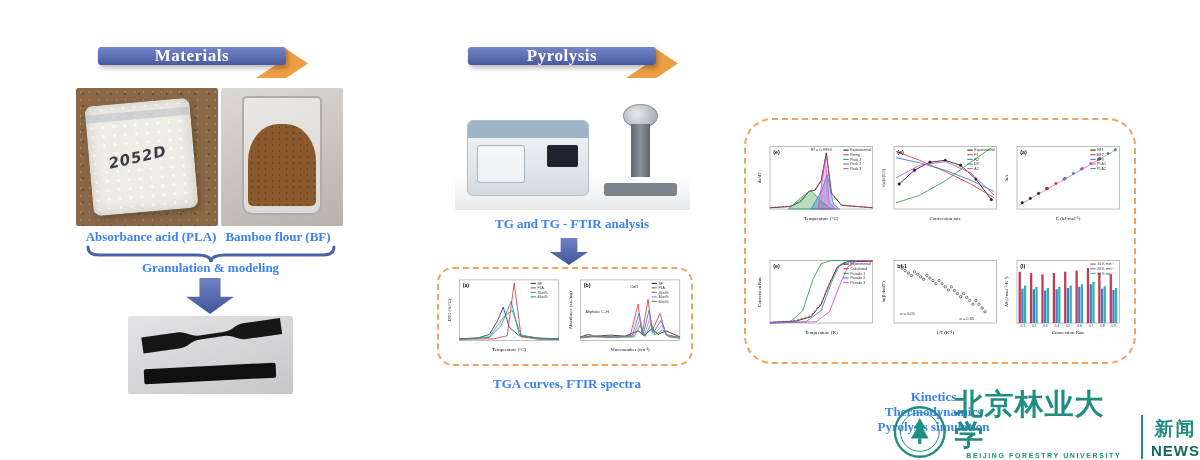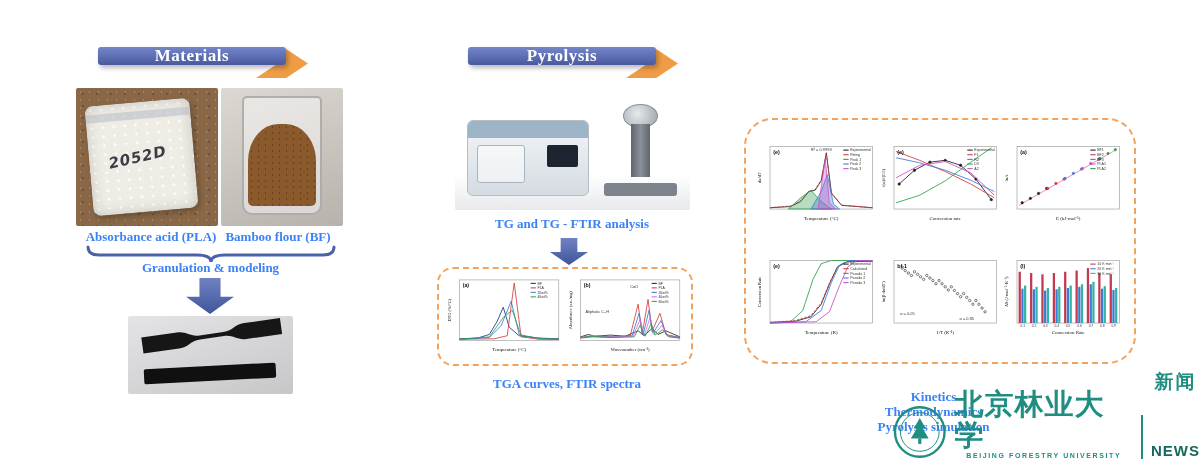--- a/index.html
+++ b/index.html
@@ -66,21 +66,21 @@
     gap:3px; padding:9px 10px; }
 
   
   .logo { position:absolute; left:893px; top:401px; height:58px; display:flex; align-items:flex-end; gap:8px; z-index:5; }
   .logo-name { display:flex; flex-direction:column; align-items:center; }
   .logo-cn { font:bold 29px "Liberation Serif", serif; color:#1f8e81; letter-spacing:1px; line-height:1.05; }
   .logo-en { font:bold 7px "Liberation Sans", sans-serif; color:#1f8e81; letter-spacing:1.6px; margin-top:2px; }
   .logo-divider { width:2px; height:44px; background:#1f8e81; }
   .logo-news { display:flex; flex-direction:column; align-items:center; line-height:1.1; }
   .logo-news-cn { font:bold 19px "Liberation Serif", serif; color:#1f8e81; letter-spacing:2px; }
-  .logo-news-en { font:bold 15px "Liberation Sans", sans-serif; color:#17695f; letter-spacing:1px;margin-top:47px; }
+  .logo-news-en { font:bold 15px "Liberation Sans", sans-serif; color:#17695f; letter-spacing:1px; }
 
   .brace-svg, .shape-svg { position:absolute; }
 </style>
 </head>
 <body>
 
 <div id="canvas">
 
   <div class="banner" style="left:98px; top:47px;">
     <span class="banner-arrow"></span>

